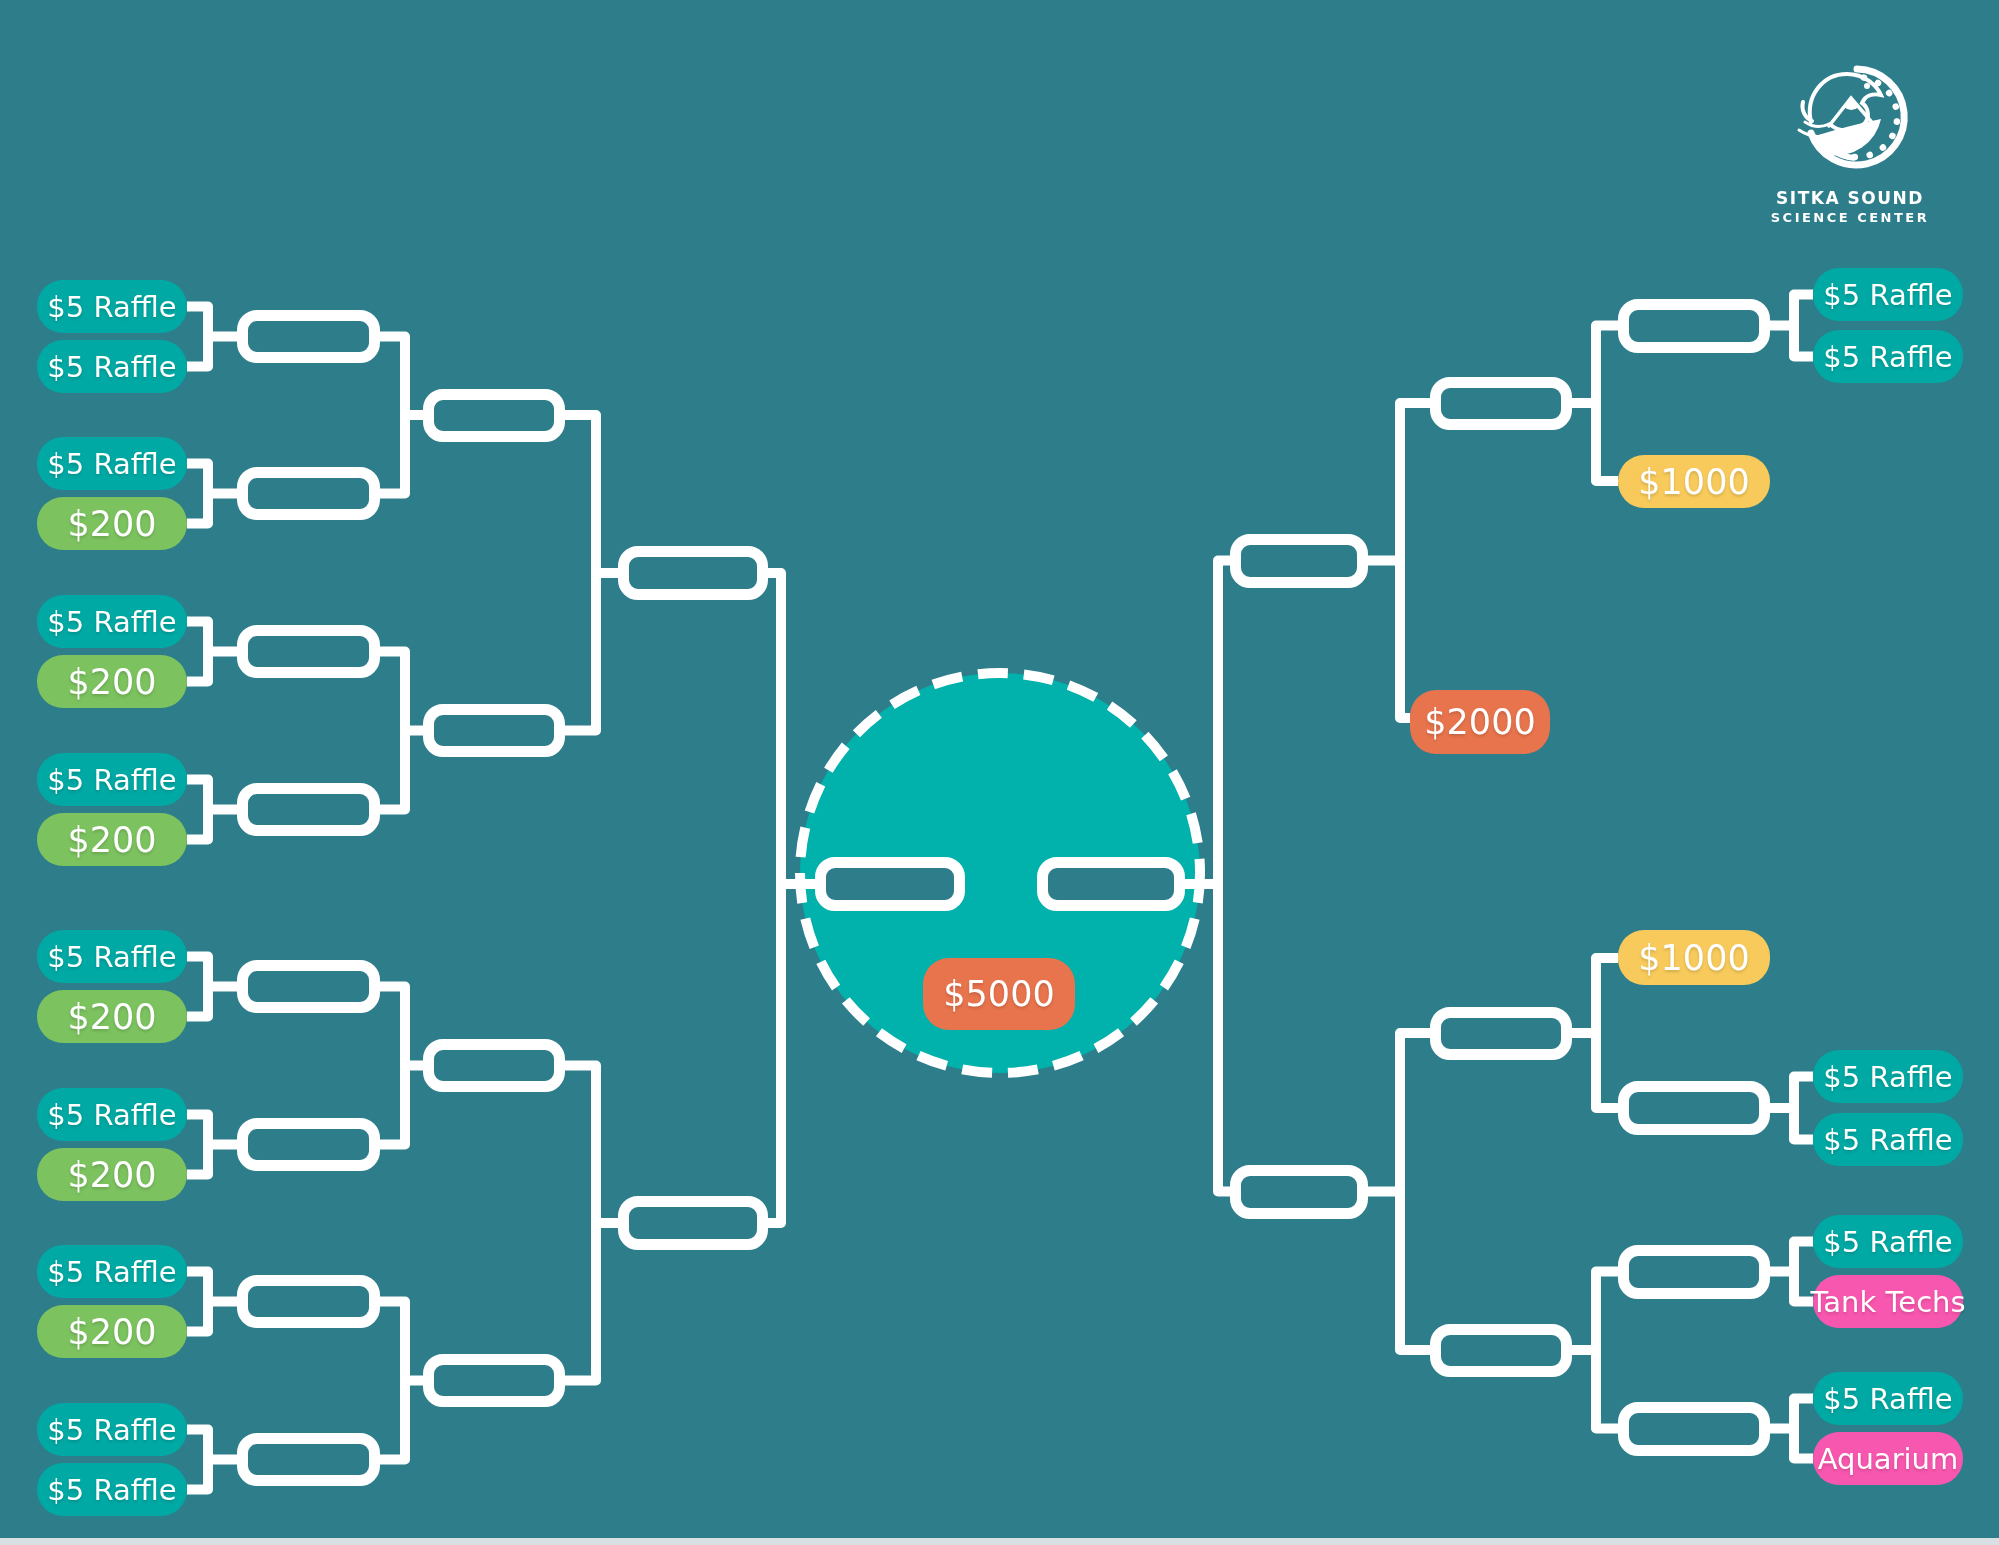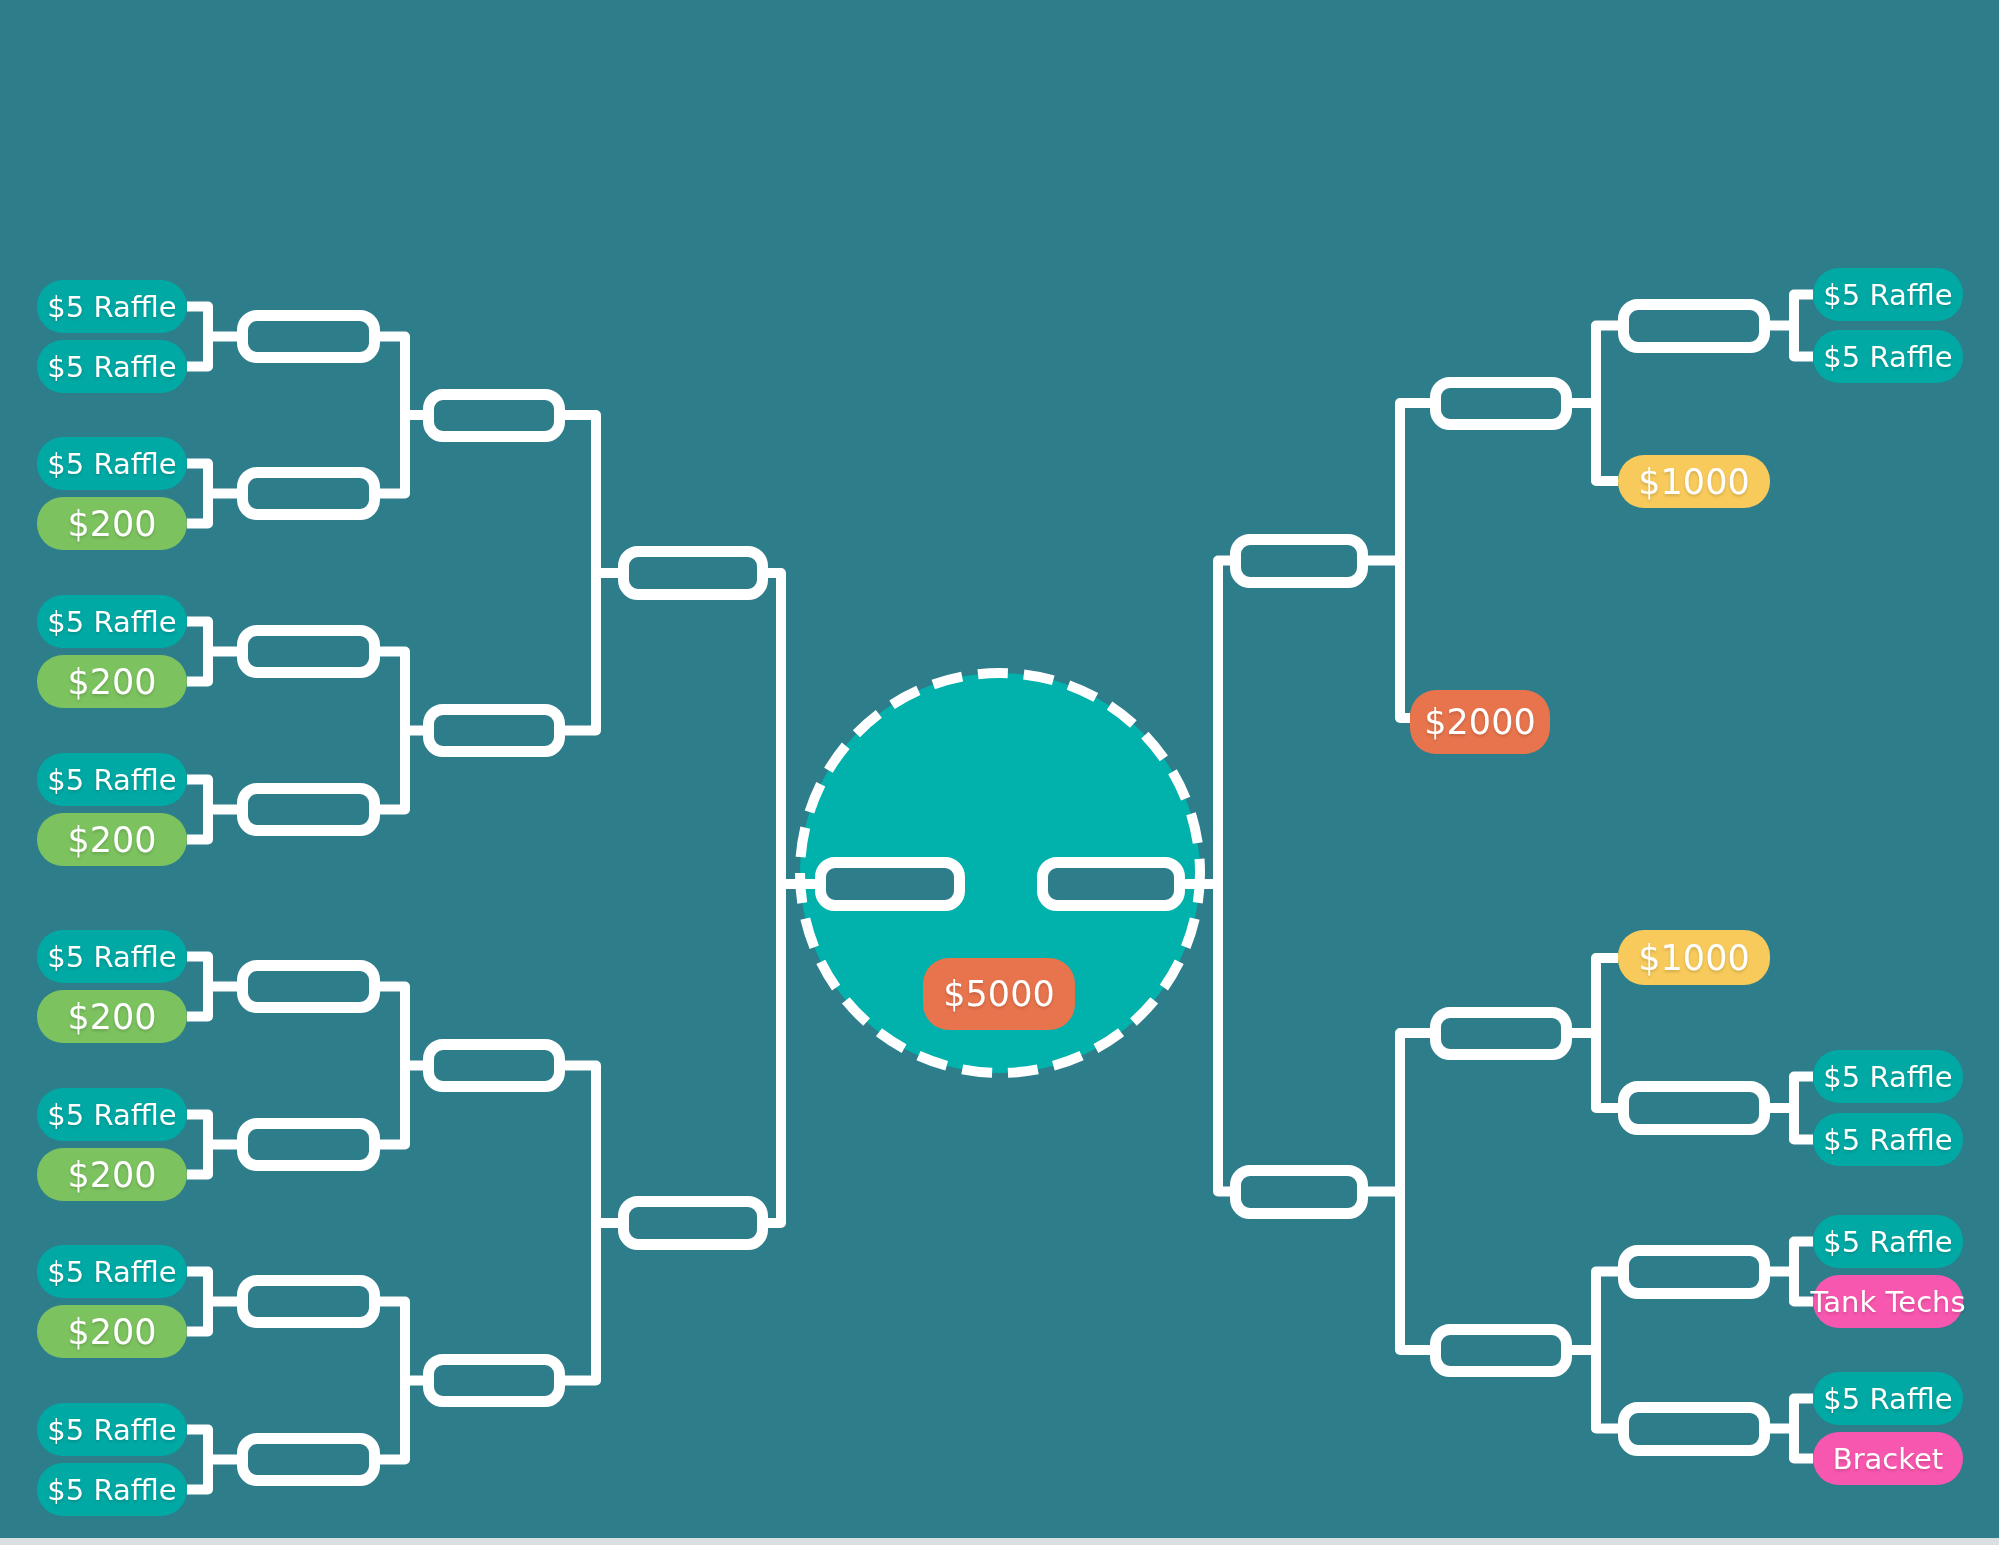--- a/index.html
+++ b/index.html
@@ -65,20 +65,39 @@
       M1813 1398.5 H1794 V1458.5 H1813 M1794 1428.5 H1770
       M1618 325.5 H1596 V481 H1618 M1596 403 H1572
       M1618 958 H1596 V1108 H1618 M1596 1033 H1572
       M1618 1271.5 H1596 V1428.5 H1618 M1596 1350 H1572
       M1430 403 H1400 V718 H1410 M1400 560.5 H1368
       M1430 1033 H1400 V1350 H1430 M1400 1191.5 H1368
       M1230 560.5 H1218 V1191.5 H1230 M1218 884 H1185"></path>
   </svg>
 
 
+  <div class="logo">
+    <svg width="150" height="122" viewBox="0 0 150 122">
+      <g fill="none" stroke="#ffffff" stroke-linecap="round">
+        <path d="M82 7 A48 48 0 1 1 36 71" stroke-width="7"></path>
+        <path d="M46.5 75.5 A41 41 0 0 0 78.4 95.8" stroke-width="6"></path>
+        <path d="M88.9 15.6 A40 40 0 1 1 62 89.6" stroke-width="6.5" stroke-dasharray="0.1 15"></path>
+        <path d="M36 60 C30 34 48 12 72 12 C90 12 102 24 106 33 C97 31 90 34 87 41 C94 46 95 56 89 62 C80 71 62 70 55 62" stroke-width="4"></path>
+        <path d="M37 59 C30 56 26 48 28 40" stroke-width="4"></path>
+        <path d="M54 64 L76 36 L100 64" stroke-width="3.5"></path>
+        <path d="M30 60 Q42 68 54 62" stroke-width="3"></path>
+        <path d="M24 68 Q42 80 60 70" stroke-width="3"></path>
+      </g>
+      <circle cx="92" cy="24" r="3" fill="#ffffff"></circle>
+      <path d="M69 45 L76 36 L84 45 Q76 51 69 45 Z" fill="#ffffff"></path>
+      <path d="M40 74 Q72 64 106 57 A46 46 0 0 1 54 93 Q44 85 40 74 Z" fill="#ffffff"></path>
+    </svg>
+    <div class="logo-line1">SITKA SOUND</div>
+    <div class="logo-line2">SCIENCE CENTER</div>
+  </div>
 
   <div class="pill" style="left:37px;top:280px;width:150px;height:53px;" data-color="teal">$5 Raffle</div>
   <div class="pill" style="left:37px;top:340px;width:150px;height:53px;" data-color="teal">$5 Raffle</div>
   <div class="pill" style="left:37px;top:437px;width:150px;height:53px;" data-color="teal">$5 Raffle</div>
   <div class="pill pill--money" style="left:37px;top:497px;width:150px;height:53px;" data-color="green">$200</div>
   <div class="pill" style="left:37px;top:595px;width:150px;height:53px;" data-color="teal">$5 Raffle</div>
   <div class="pill pill--money" style="left:37px;top:655px;width:150px;height:53px;" data-color="green">$200</div>
   <div class="pill" style="left:37px;top:753px;width:150px;height:53px;" data-color="teal">$5 Raffle</div>
   <div class="pill pill--money" style="left:37px;top:813px;width:150px;height:53px;" data-color="green">$200</div>
   <div class="pill" style="left:37px;top:930px;width:150px;height:53px;" data-color="teal">$5 Raffle</div>
@@ -110,21 +129,21 @@
   <div class="pill" style="left:1813px;top:268px;width:150px;height:53px;" data-color="teal">$5 Raffle</div>
   <div class="pill" style="left:1813px;top:330px;width:150px;height:53px;" data-color="teal">$5 Raffle</div>
   <div class="pill pill--money" style="left:1618px;top:455px;width:152px;height:53px;" data-color="yellow">$1000</div>
   <div class="pill pill--money" style="left:1410px;top:690px;width:140px;height:64px;" data-color="orange">$2000</div>
   <div class="pill pill--money" style="left:1618px;top:930px;width:152px;height:55px;" data-color="yellow">$1000</div>
   <div class="pill" style="left:1813px;top:1050px;width:150px;height:53px;" data-color="teal">$5 Raffle</div>
   <div class="pill" style="left:1813px;top:1113px;width:150px;height:53px;" data-color="teal">$5 Raffle</div>
   <div class="pill" style="left:1813px;top:1215px;width:150px;height:53px;" data-color="teal">$5 Raffle</div>
   <div class="pill" style="left:1813px;top:1275px;width:150px;height:53px;" data-color="pink">Tank Techs</div>
   <div class="pill" style="left:1813px;top:1372px;width:150px;height:53px;" data-color="teal">$5 Raffle</div>
-  <div class="pill" style="left:1813px;top:1432px;width:150px;height:53px;" data-color="pink">Bracket</div>
+  <div class="pill" style="left:1813px;top:1432px;width:150px;height:53px;" data-color="pink">Aquarium</div>
 
   <div class="match-box" style="left:1618px;top:299px;width:152px;height:54px;"></div>
   <div class="match-box" style="left:1618px;top:1081px;width:152px;height:54px;"></div>
   <div class="match-box" style="left:1618px;top:1245px;width:152px;height:54px;"></div>
   <div class="match-box" style="left:1618px;top:1402px;width:152px;height:54px;"></div>
 
   <div class="match-box" style="left:1430px;top:377px;width:142px;height:53px;"></div>
   <div class="match-box" style="left:1430px;top:1007px;width:142px;height:53px;"></div>
   <div class="match-box" style="left:1430px;top:1324px;width:142px;height:53px;"></div>
 

